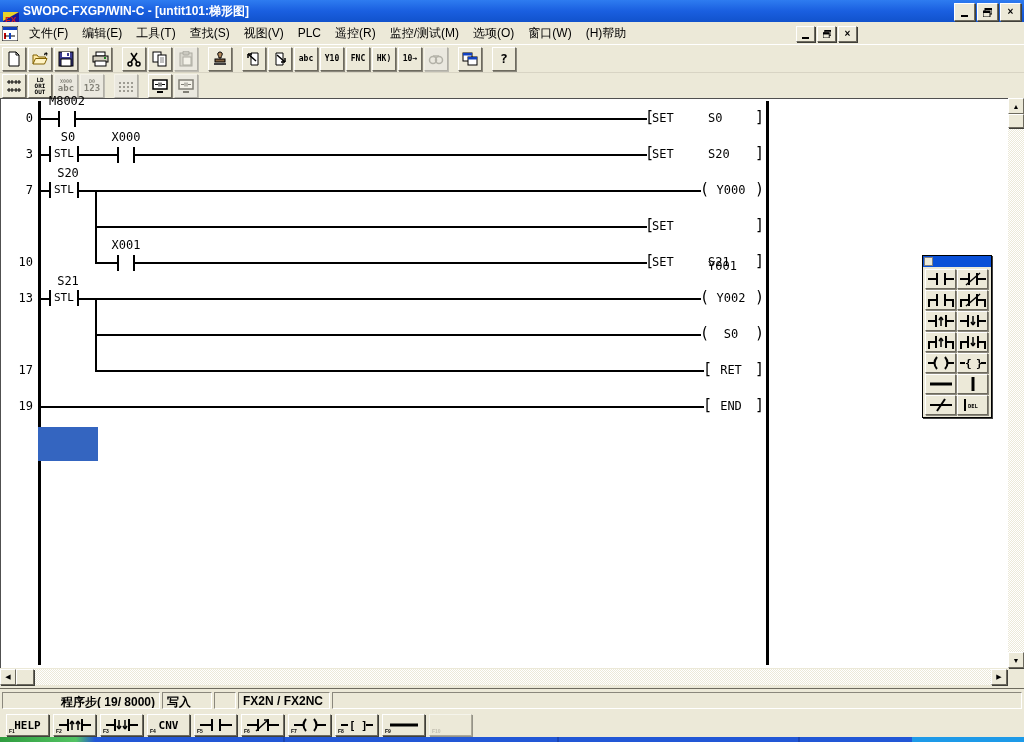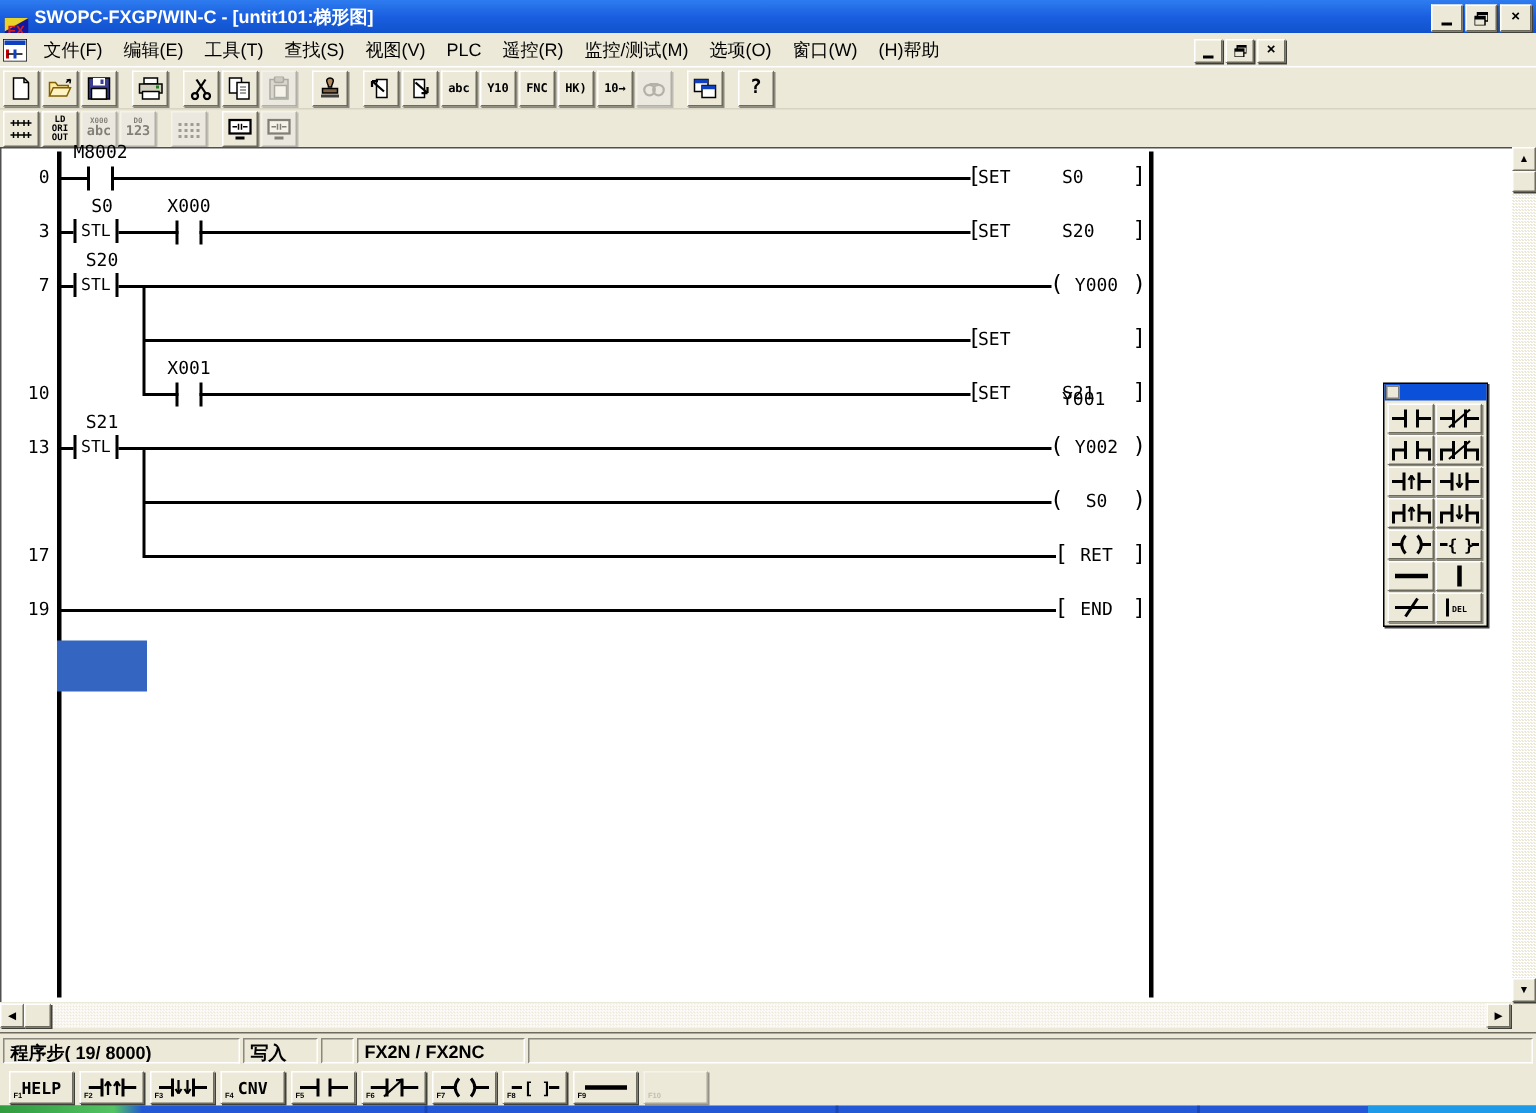--- a/index.html
+++ b/index.html
@@ -551,24 +551,24 @@
         <div class="palbtn">
           <svg width="26" height="16" viewBox="0 0 26 16">
             <line x1="5" y1="2" x2="5" y2="14" stroke="#000" stroke-width="2"></line>
             <text x="8" y="11" font-size="5.5" font-weight="bold" font-family="DejaVu Sans Mono,monospace" fill="#000">DEL</text>
           </svg>
         </div>
       </div>
   </div>
 
   <div id="statusbar">
-    <span class="panel" style="width:158px;">程序步(  19/ 8000)</span>
+    <span class="panel" style="width:158px;text-align:right;">程序步(  19/ 8000)</span>
     <span class="panel" style="width:50px;">写入</span>
     <span class="panel" style="width:22px;"></span>
-    <span class="panel" style="width:112px;">FX2N / FX2NC</span>
+    <span class="panel" style="width:92px;">FX2N / FX2NC</span>
     <span class="panel" style="flex:1;margin-right:2px;"></span>
   </div>
 
   <div id="fkeybar">
       <div class="fkey" style="left: 6px;">
         <div class="fk-id">F1</div>
         <div class="fk-center">
           <span class="fk-label">HELP</span>
         </div>
       </div>

